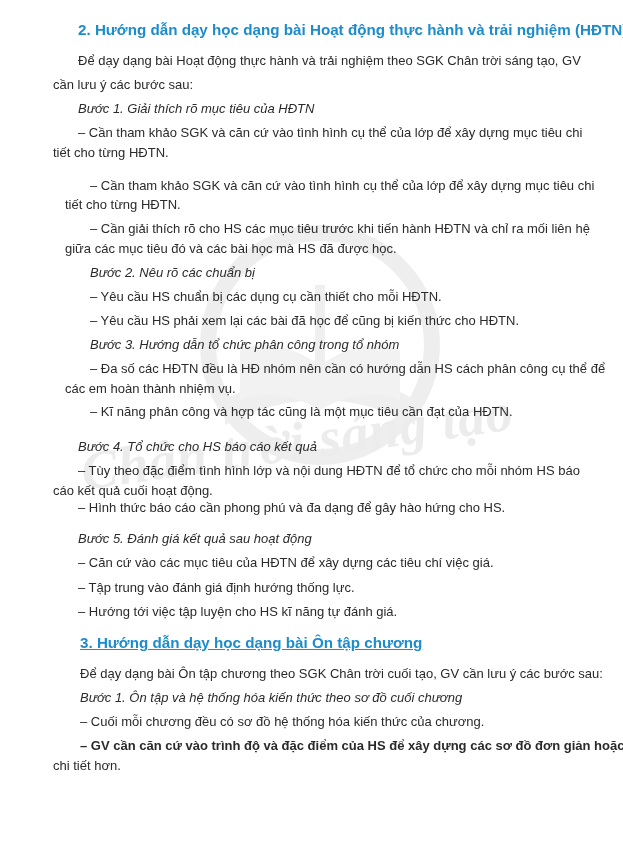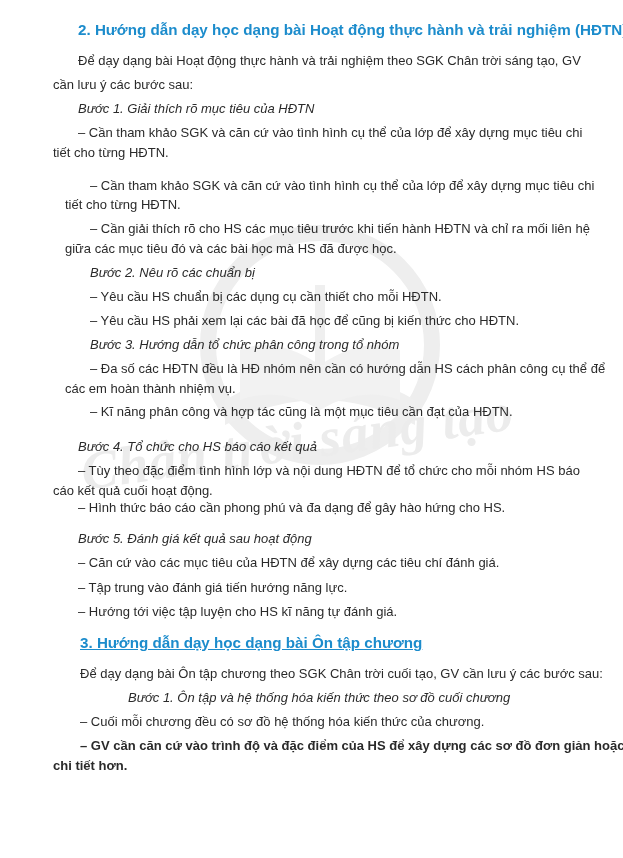--- a/index.html
+++ b/index.html
@@ -49,24 +49,24 @@
     <div class="line" style="left:90px;top:360px;">– Đa số các HĐTN đều là HĐ nhóm nên cần có hướng dẫn HS cách phân công cụ thể để</div>
     <div class="line" style="left:65px;top:380px;">các em hoàn thành nhiệm vụ.</div>
     <div class="line" style="left:90px;top:403px;">– Kĩ năng phân công và hợp tác cũng là một mục tiêu cần đạt của HĐTN.</div>
 
     <div class="line it" style="left:78px;top:438px;">Bước 4. Tổ chức cho HS báo cáo kết quả</div>
     <div class="line" style="left:78px;top:462px;">– Tùy theo đặc điểm tình hình lớp và nội dung HĐTN để tổ chức cho mỗi nhóm HS báo</div>
     <div class="line" style="left:53px;top:482px;">cáo kết quả cuối hoạt động.</div>
     <div class="line" style="left:78px;top:499px;">– Hình thức báo cáo cần phong phú và đa dạng để gây hào hứng cho HS.</div>
 
     <div class="line it" style="left:78px;top:530px;">Bước 5. Đánh giá kết quả sau hoạt động</div>
-    <div class="line" style="left:78px;top:554px;">– Căn cứ vào các mục tiêu của HĐTN để xây dựng các tiêu chí đánh giá.</div>
-    <div class="line" style="left:78px;top:579px;">– Tập trung vào đánh giá tiến hướng năng lực.</div>
+    <div class="line" style="left:78px;top:554px;">– Căn cứ vào các mục tiêu của HĐTN để xây dựng các tiêu chí việc giá.</div>
+    <div class="line" style="left:78px;top:579px;">– Tập trung vào đánh giá định hướng thống lực.</div>
     <div class="line" style="left:78px;top:603px;">– Hướng tới việc tập luyện cho HS kĩ năng tự đánh giá.</div>
 
     <div class="line h" style="left:80px;top:634px;text-decoration:underline;">3. Hướng dẫn dạy học dạng bài Ôn tập chương</div>
     <div class="line" style="left:80px;top:665px;">Để dạy dạng bài Ôn tập chương theo SGK Chân trời cuối tạo, GV cần lưu ý các bước sau:</div>
-    <div class="line it" style="left:80px;top:689px;margin-left:48px;">Bước 1. Ôn tập và hệ thống hóa kiến thức theo sơ đồ cuối chương</div>
+    <div class="line it" style="left:80px;top:689px;">Bước 1. Ôn tập và hệ thống hóa kiến thức theo sơ đồ cuối chương</div>
     <div class="line" style="left:80px;top:713px;">– Cuối mỗi chương đều có sơ đồ hệ thống hóa kiến thức của chương.</div>
     <div class="line" style="left:80px;top:737px;font-weight:bold;">– GV cần căn cứ vào trình độ và đặc điểm của HS để xây dựng các sơ đồ đơn giản hoặc</div>
-    <div class="line" style="left:53px;top:757px;font-weight:bold;">chi tiết hơn.</div>
+    <div class="line" style="left:53px;top:757px;">chi tiết hơn.</div>
   </div>
 </div>
 
 </body></html>

